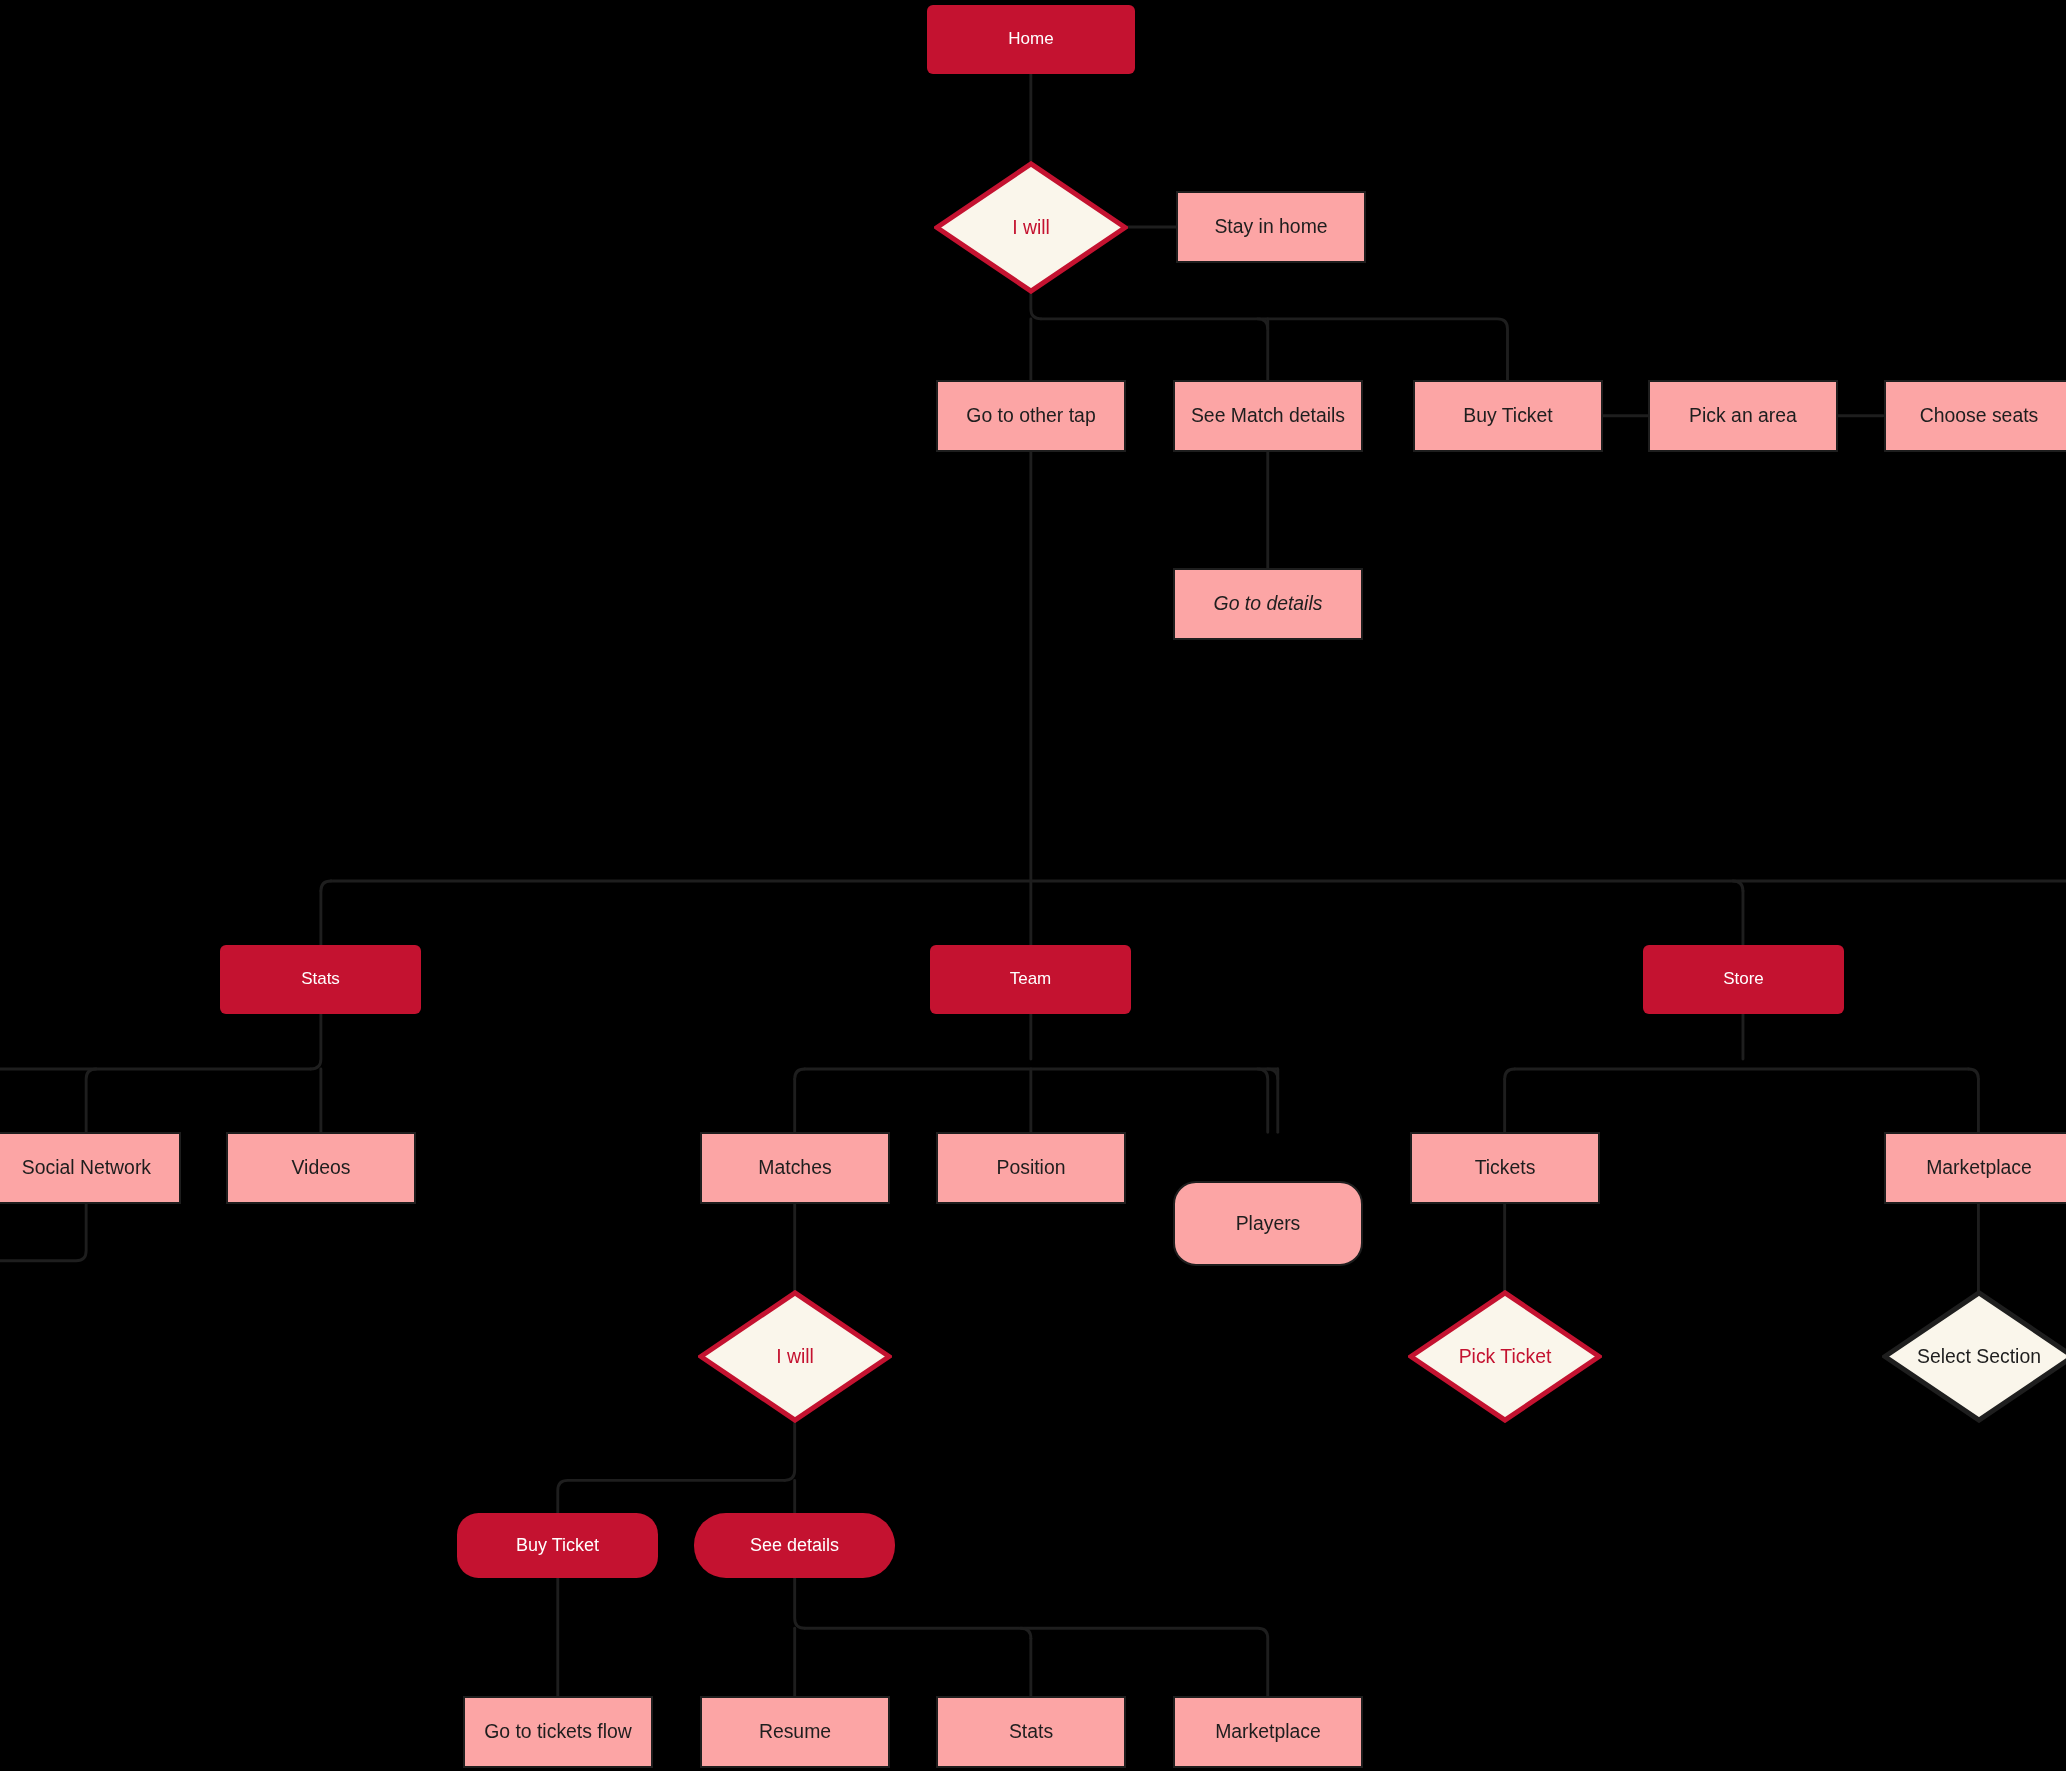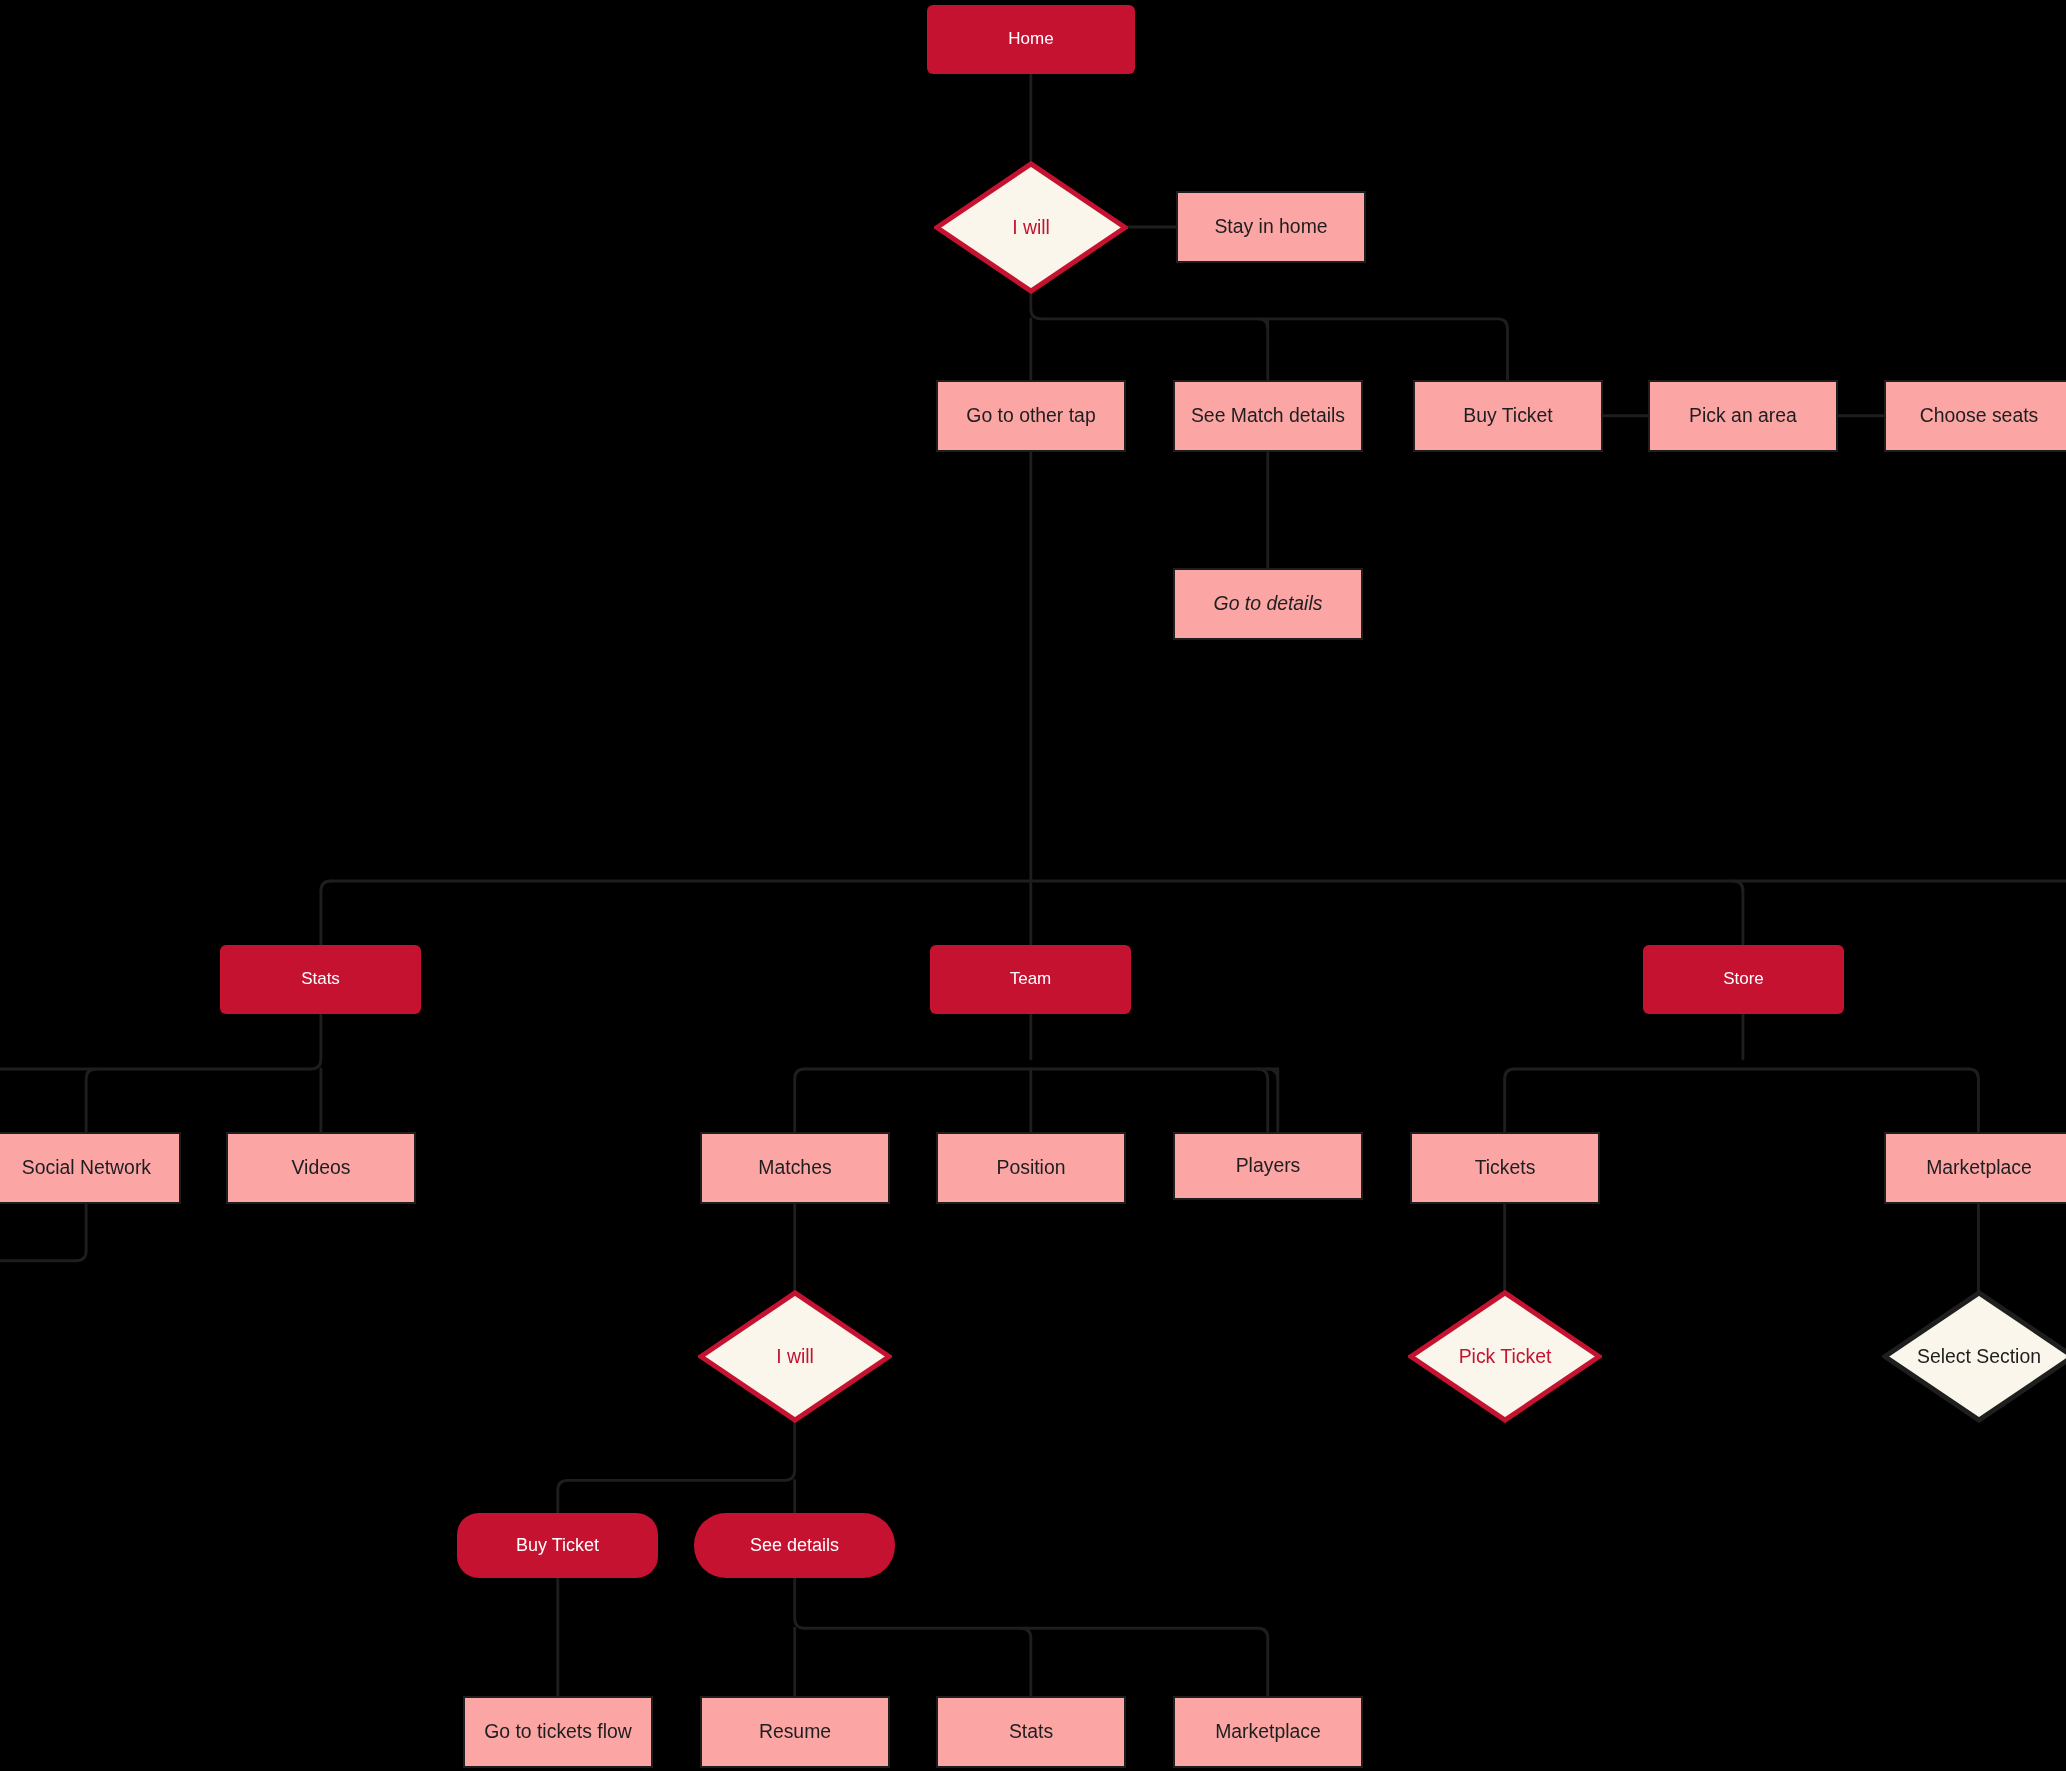--- a/index.html
+++ b/index.html
@@ -168,21 +168,21 @@
   </div>
 
   <div class="node rect" style="left:700px;top:1132px;width:190px;height:72px;">
     <span>Matches</span>
   </div>
 
   <div class="node rect" style="left:936px;top:1132px;width:190px;height:72px;">
     <span>Position</span>
   </div>
 
-  <div class="node rect" style="left:1173px;top:1132px;width:190px;height:68px;">
+  <div class="node rect" style="left:1173px;top:1181px;width:190px;height:85px;border-radius:23px;">
     <span>Players</span>
   </div>
 
   <div class="node rect" style="left:1410px;top:1132px;width:190px;height:72px;">
     <span>Tickets</span>
   </div>
 
   <div class="node rect" style="left:1884px;top:1132px;width:190px;height:72px;">
     <span>Marketplace</span>
   </div>

